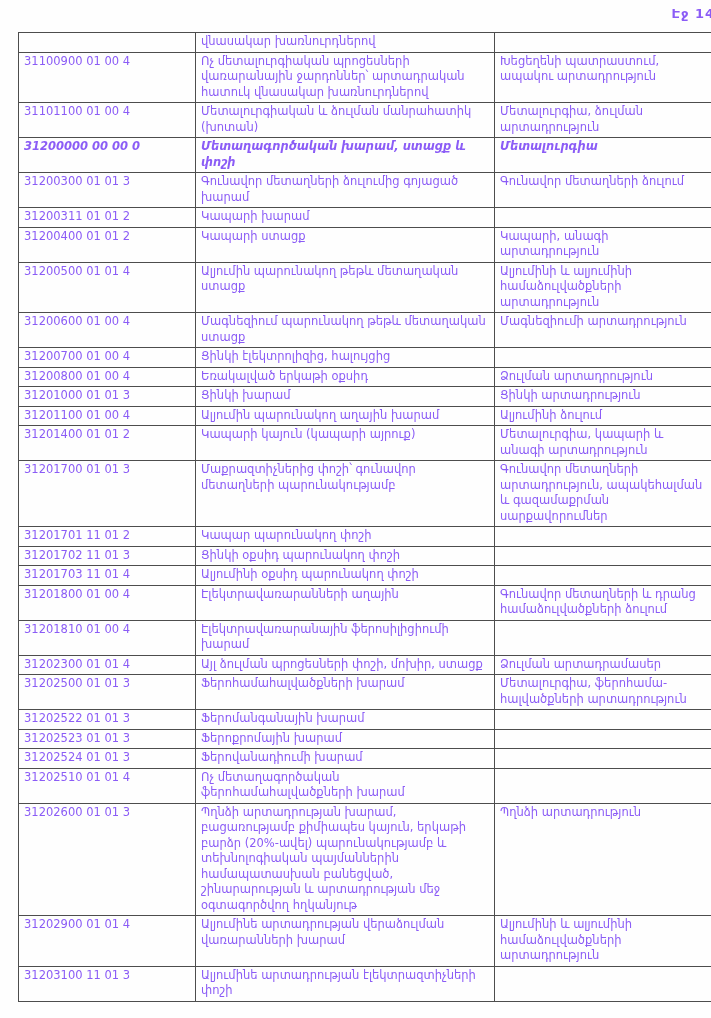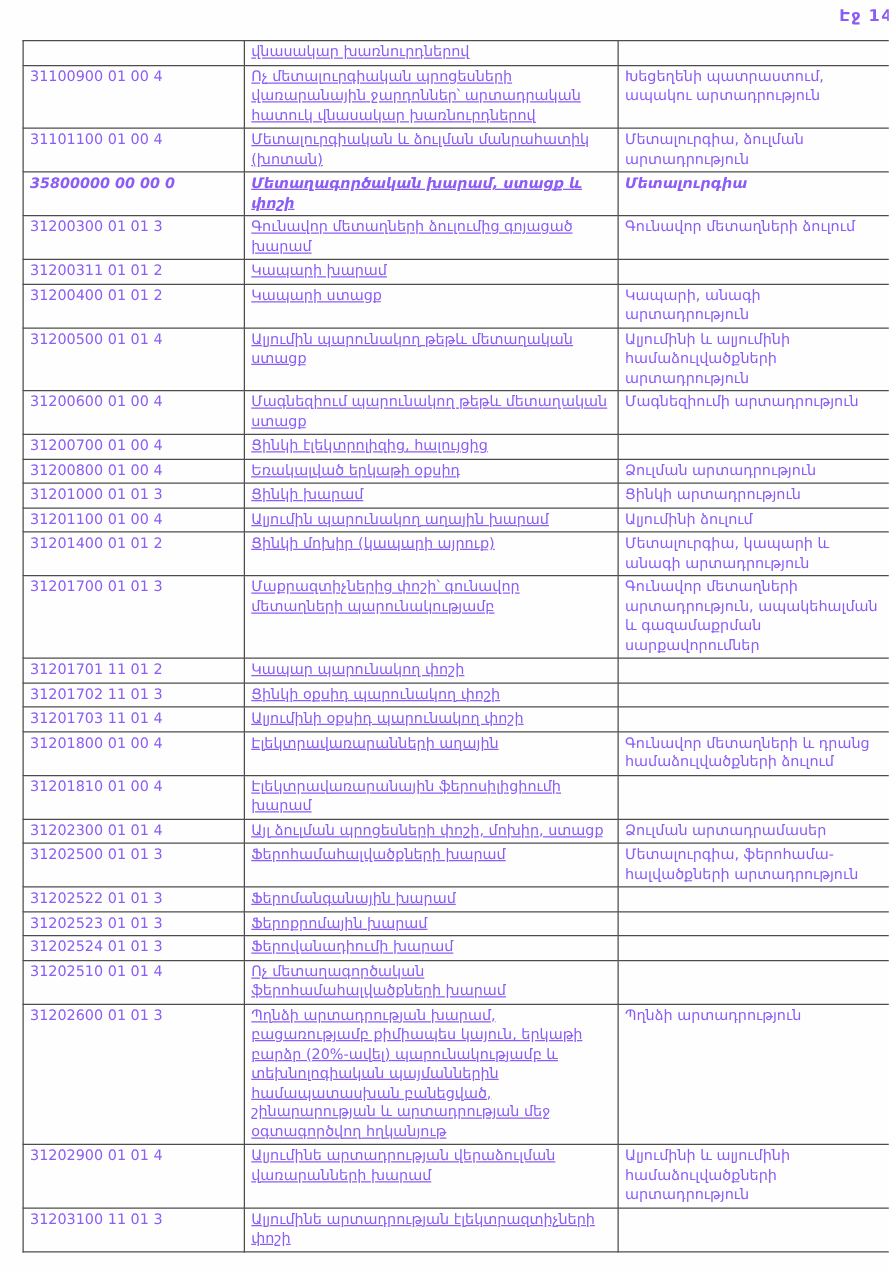--- a/index.html
+++ b/index.html
@@ -35,21 +35,21 @@
     font-size: 11.5px;
     line-height: 15.5px;
   }
   table.waste-table td {
     border: 1px solid #4d4d4d;
     padding: 1px 5px 2px 5px;
     vertical-align: top;
     word-wrap: break-word;
   }
   td.col-code { width: 166px; white-space: nowrap; overflow: hidden; }
-  td.col-name { width: 288px; text-decoration: underline; }
+  td.col-name { width: 288px; }
   td.col-source { width: 210px; }
   tr.section-header td {
     font-weight: bold;
     font-style: italic;
   }
 </style>
 </head>
 <body>
 
 <div class="page">
@@ -66,21 +66,21 @@
           <td class="col-code">31100900 01 00 4</td>
           <td class="col-name">Ոչ մետալուրգիական պրոցեսների վառարանային ջարդոններ՝ արտադրական հատուկ վնասակար խառնուրդներով</td>
           <td class="col-source">Խեցեղենի պատրաստում, ապակու արտադրություն</td>
         </tr>
         <tr>
           <td class="col-code">31101100 01 00 4</td>
           <td class="col-name">Մետալուրգիական և ձուլման մանրահատիկ (խոտան)</td>
           <td class="col-source">Մետալուրգիա, ձուլման արտադրություն</td>
         </tr>
         <tr class="section-header">
-          <td class="col-code">35800000 00 00 0</td>
+          <td class="col-code">31200000 00 00 0</td>
           <td class="col-name">Մետաղագործական խարամ, ստացք և փոշի</td>
           <td class="col-source">Մետալուրգիա</td>
         </tr>
         <tr>
           <td class="col-code">31200300 01 01 3</td>
           <td class="col-name">Գունավոր մետաղների ձուլումից գոյացած խարամ</td>
           <td class="col-source">Գունավոր մետաղների ձուլում</td>
         </tr>
         <tr>
           <td class="col-code">31200311 01 01 2</td>
@@ -117,21 +117,21 @@
           <td class="col-name">Ցինկի խարամ</td>
           <td class="col-source">Ցինկի արտադրություն</td>
         </tr>
         <tr>
           <td class="col-code">31201100 01 00 4</td>
           <td class="col-name">Ալյումին պարունակող աղային խարամ</td>
           <td class="col-source">Ալյումինի ձուլում</td>
         </tr>
         <tr>
           <td class="col-code">31201400 01 01 2</td>
-          <td class="col-name">Ցինկի մոխիր (կապարի այրուք)</td>
+          <td class="col-name">Կապարի կայուն (կապարի այրուք)</td>
           <td class="col-source">Մետալուրգիա, կապարի և անագի արտադրություն</td>
         </tr>
         <tr>
           <td class="col-code">31201700 01 01 3</td>
           <td class="col-name">Մաքրազտիչներից փոշի՝ գունավոր մետաղների պարունակությամբ</td>
           <td class="col-source">Գունավոր մետաղների արտադրություն, ապակեհալման և գազամաքրման սարքավորումներ</td>
         </tr>
         <tr>
           <td class="col-code">31201701 11 01 2</td>
           <td class="col-name">Կապար պարունակող փոշի</td>

